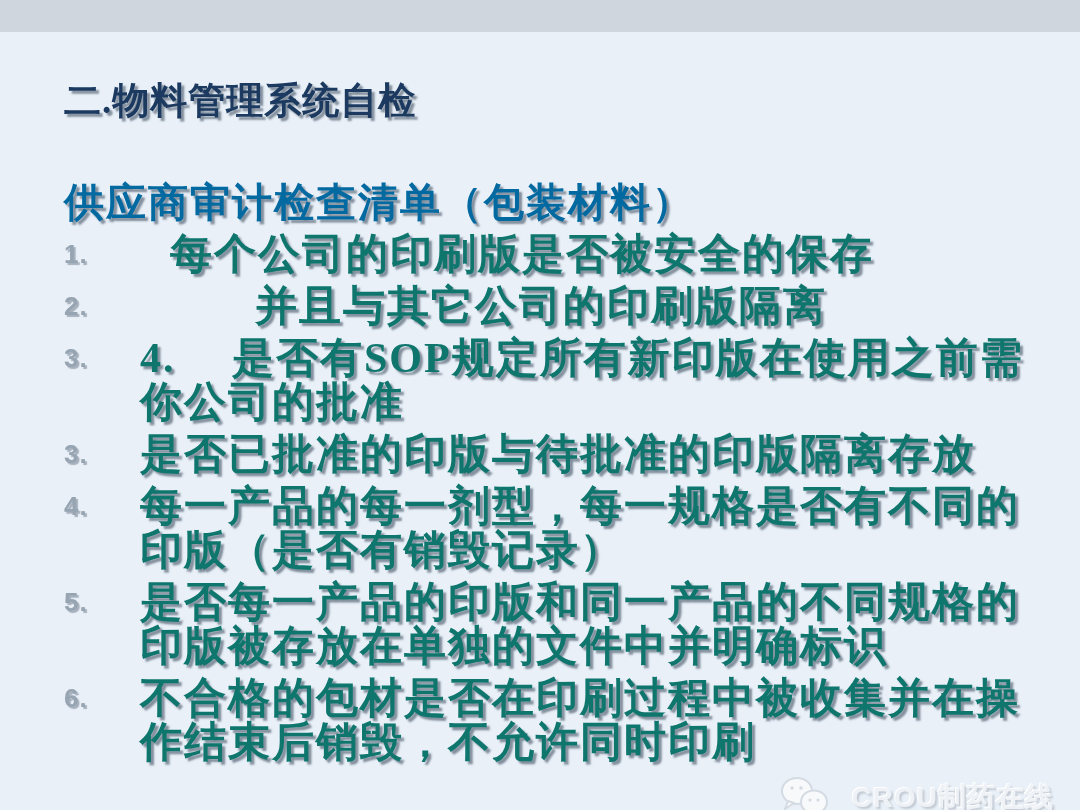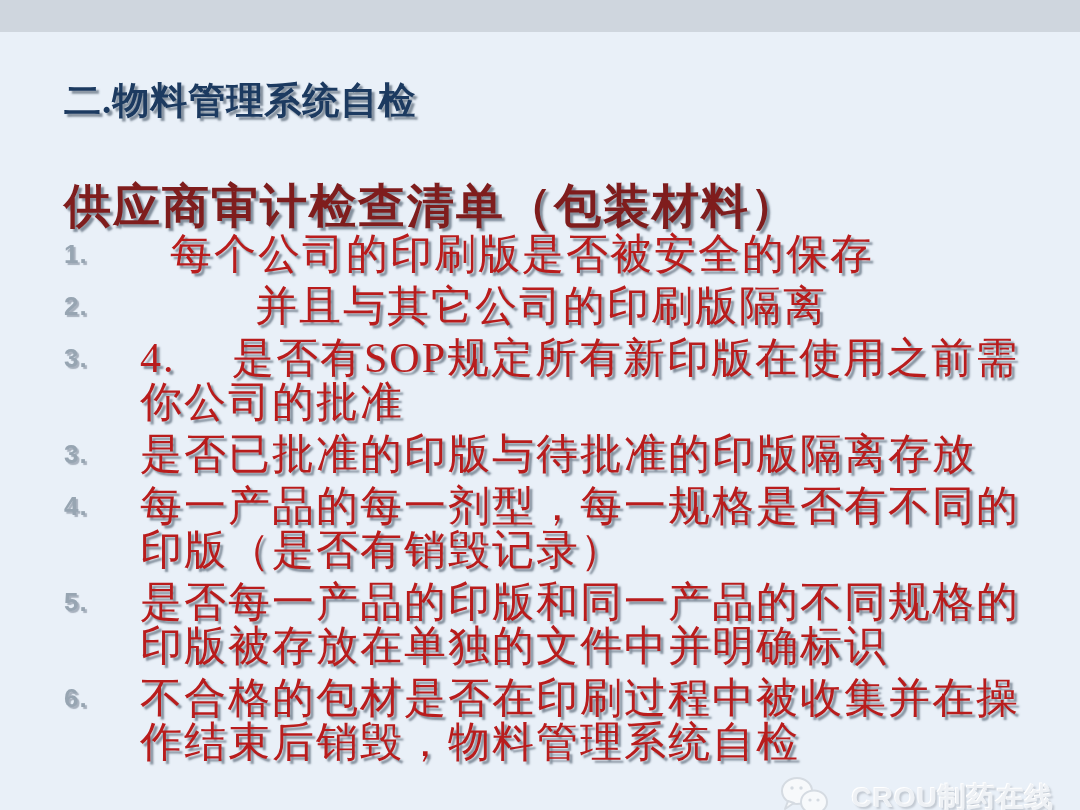--- a/index.html
+++ b/index.html
@@ -21,23 +21,23 @@
     font-weight: bold;
     color: #1c3a60;
     letter-spacing: 1px;
     text-shadow: 3px 3px 2px rgba(104, 118, 133, 0.8);
     white-space: nowrap;
   }
   .slide-subtitle {
     position: absolute;
     left: 64px;
     top: 143px;
-    font-size: 47px;
+    font-size: 40px;
     font-weight: bold;
-    color: #7f1d1d;
+    color: #0369a1;
     letter-spacing: 2px;
     text-shadow: 3px 3px 2px rgba(104, 118, 133, 0.8);
     white-space: nowrap;
   }
   .checklist {
     position: absolute;
     left: 60px;
     top: 200px;
     width: 1000px;
   }
@@ -55,22 +55,22 @@
     font-size: 26px;
     font-weight: bold;
     color: #97a5b2;
     line-height: 44px;
     letter-spacing: 1px;
     text-shadow: 2px 2px 1px rgba(130, 142, 156, 0.65);
   }
   .txt {
     width: 920px;
     font-size: 42px;
-    font-weight: normal;
-    color: #b91c1c;
+    font-weight: bold;
+    color: #0f766e;
     line-height: 44px;
     letter-spacing: 2px;
     text-shadow: 3px 3px 2px rgba(104, 118, 133, 0.8);
     word-break: break-all;
   }
   .row-indent-sm .txt { padding-left: 30px; width: 890px; }
   .row-indent-lg .txt { padding-left: 115px; width: 805px; }
   .row-sop .txt { width: 940px; }
   .watermark {
     position: absolute;
@@ -127,21 +127,21 @@
       <span class="txt">每一产品的每一剂型，每一规格是否有不同的印版（是否有销毁记录）</span>
     </div>
 
     <div class="row">
       <span class="num">5.</span>
       <span class="txt">是否每一产品的印版和同一产品的不同规格的印版被存放在单独的文件中并明确标识</span>
     </div>
 
     <div class="row">
       <span class="num">6.</span>
-      <span class="txt">不合格的包材是否在印刷过程中被收集并在操作结束后销毁，物料管理系统自检</span>
+      <span class="txt">不合格的包材是否在印刷过程中被收集并在操作结束后销毁，不允许同时印刷</span>
     </div>
 
   </div>
 
   <div class="watermark">
     <svg class="wm-icon" width="54" height="48" viewBox="0 0 54 48">
 
       <ellipse cx="19" cy="17" rx="15" ry="13" fill="#f7f9fb" stroke="#d5dbe2" stroke-width="2"></ellipse>
       <path d="M10 27 L7 35 L16 29 Z" fill="#f7f9fb" stroke="#d5dbe2" stroke-width="2" stroke-linejoin="round"></path>
       <circle cx="14" cy="14" r="1.7" fill="#d5dbe2"></circle>

